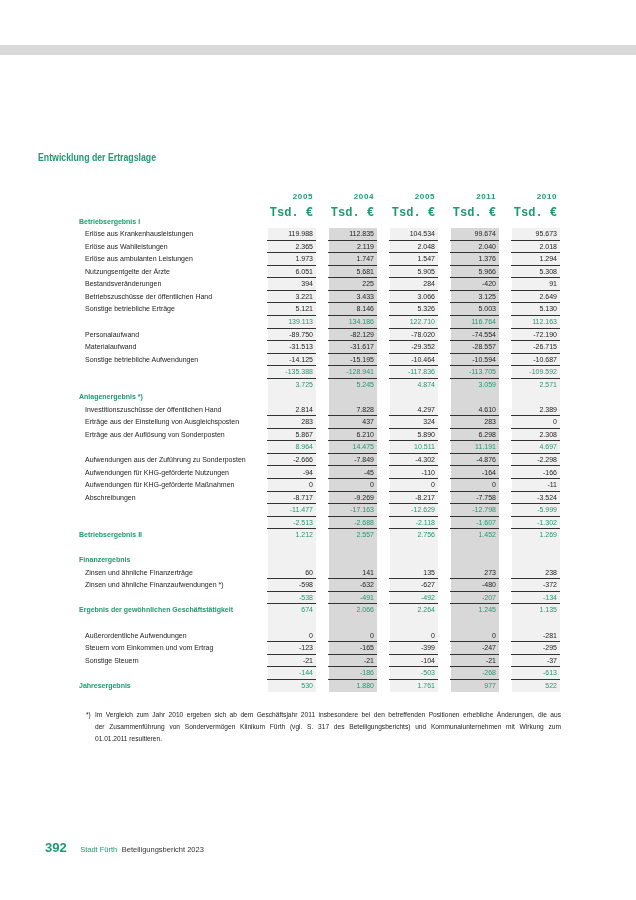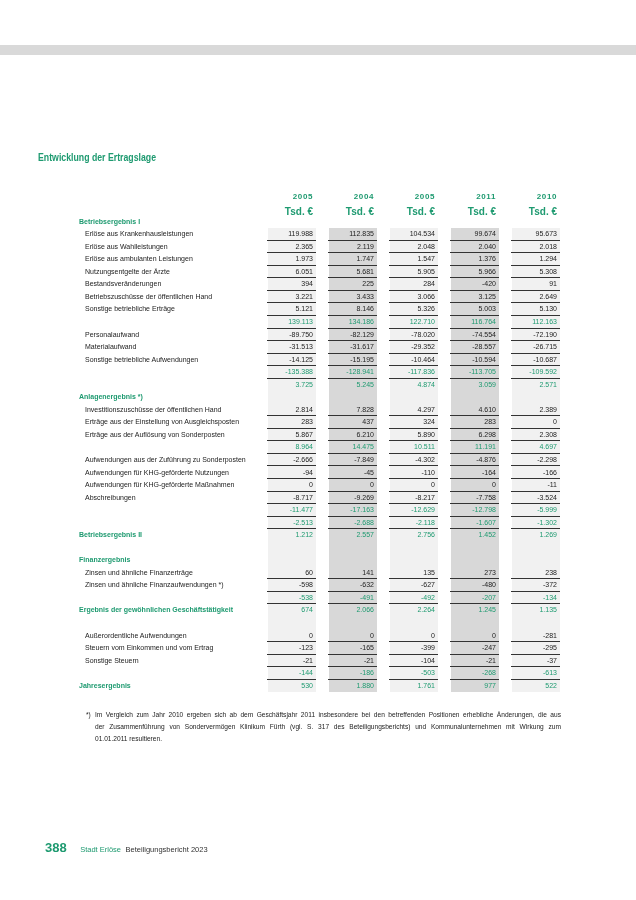--- a/index.html
+++ b/index.html
@@ -14,21 +14,21 @@
     position:absolute; left:38px; top:151px; margin:0;
     font-size:11.5px; font-weight:bold; color:var(--accent);
     white-space:nowrap; transform:scaleX(0.76); transform-origin:0 0;
   }
   #table { position:absolute; left:0; top:0; width:636px; height:700px; }
   .col-bg { position:absolute; }
   .col-bg.light { background:#f1f1f1; }
   .col-bg.dark { background:#d8d8d8; }
   .col-head { position:absolute; text-align:right; color:var(--accent); font-weight:bold; white-space:nowrap; }
   .col-year { font-size:8px; letter-spacing:0.6px; }
-  .col-unit { font-size:10px; }
+  .col-unit { font-size:12px;font-family:Liberation Mono, monospace; }
   .row { position:absolute; left:0; width:636px; }
   .row .label {
     position:absolute; white-space:nowrap; font-size:7px; color:#222;
   }
   .row.section .label, .row.result .label { color:var(--accent); font-weight:bold; }
   .cell {
     position:absolute; box-sizing:border-box; text-align:right;
     padding-right:3px; font-size:7px; white-space:nowrap; color:#222;
   }
   .row.subtotal .cell, .row.result .cell { color:var(--accent); }
@@ -338,16 +338,16 @@
 <div class="footnote">
   <span class="marker">*)</span>
   <div class="lines">
     <span class="line">Im Vergleich zum Jahr 2010 ergeben sich ab dem Geschäftsjahr 2011 insbesondere bei den betreffenden Positionen erhebliche Änderungen, die aus</span>
     <span class="line">der Zusammenführung von Sondervermögen Klinikum Fürth (vgl. S. 317 des Beteiligungsberichts) und Kommunalunternehmen mit Wirkung zum</span>
     <span class="line last">01.01.2011 resultieren.</span>
   </div>
 </div>
 
 <div class="footer">
-  <span class="pageno">388</span>
-  <span class="publisher">Stadt Erlöse</span>
+  <span class="pageno">392</span>
+  <span class="publisher">Stadt Fürth</span>
   <span class="report">Beteiligungsbericht 2023</span>
 </div>
 
 </body></html>

